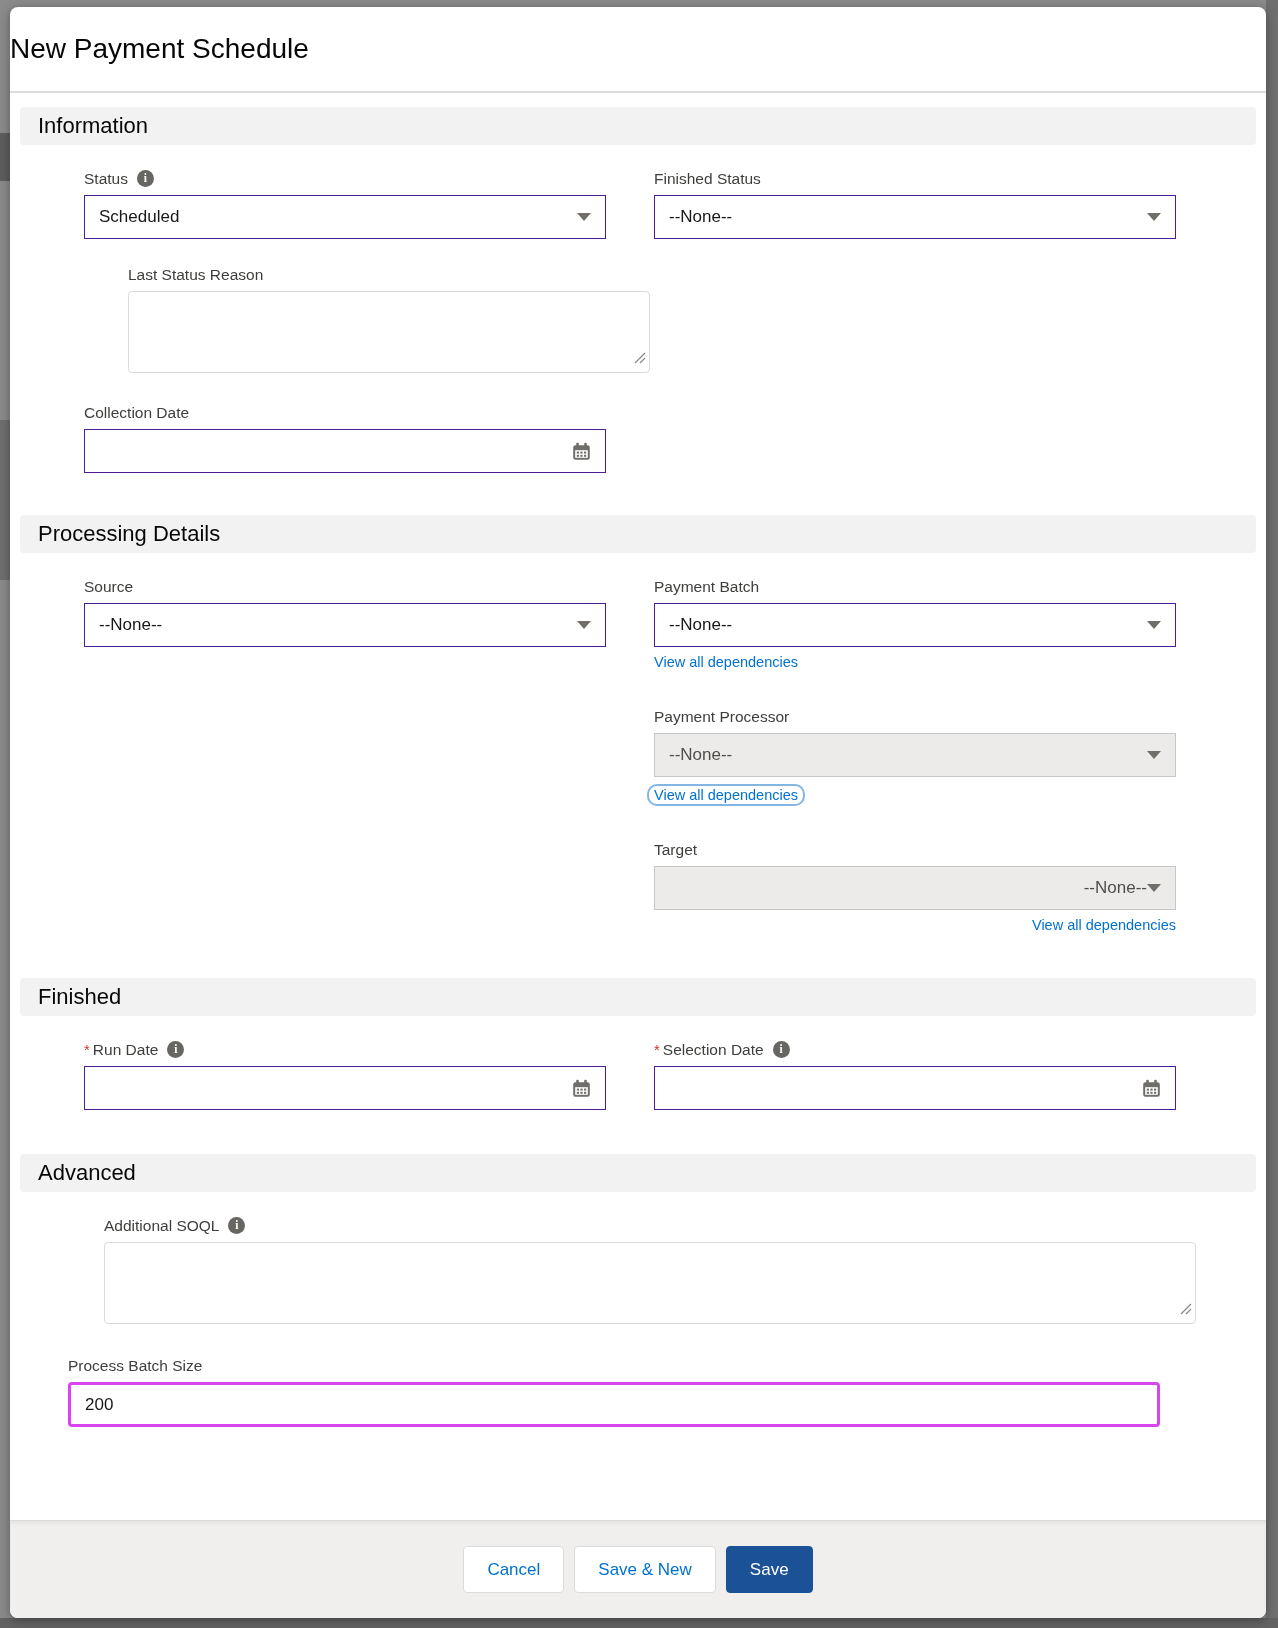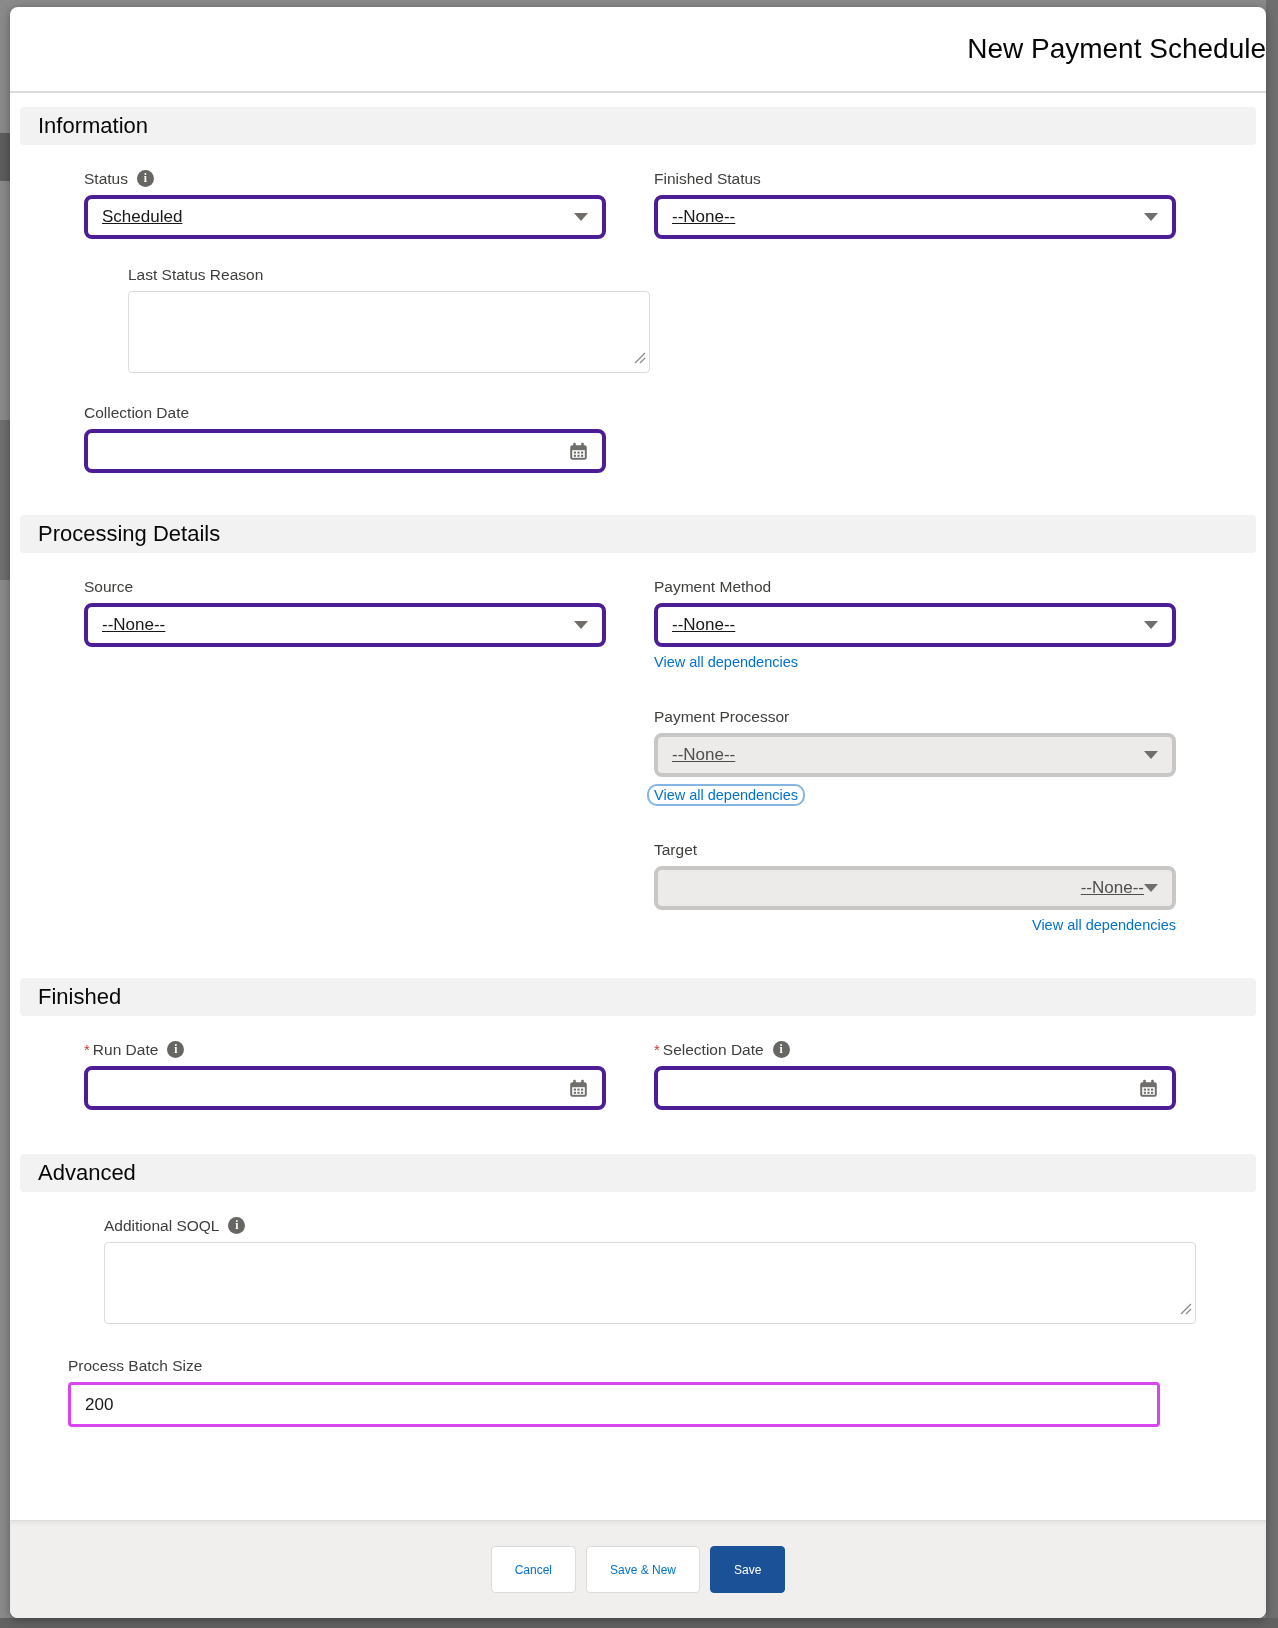--- a/index.html
+++ b/index.html
@@ -16,21 +16,21 @@
   .bg-strip-bottom { position:absolute; left:0; bottom:0; width:100%; height:10px; background:#626262; }
   .bg-patch-a { position:absolute; left:0; top:133px; width:10px; height:48px; background:#5d5d5d; }
   .bg-patch-b { position:absolute; left:0; top:420px; width:10px; height:160px; background:#6e6e6e; }
   .bg-clipped-text { position:absolute; right:13px; top:140px; font-size:22px; font-weight:bold; color:#161616; }
 
   .modal {
     position:absolute; left:10px; top:7px; width:1256px; height:1611px;
     background:#fff; border-radius:8px;
     box-shadow: 0 2px 10px rgba(0,0,0,.35);
   }
-  .modal-header { height:86px; border-bottom:2px solid #dcdcdc; display:flex; align-items:center; justify-content:flex-end; }
+  .modal-header { height:86px; border-bottom:2px solid #dcdcdc; display:flex; align-items:center; justify-content:flex-start; }
   .modal-title { font-size:28px; font-weight:300; color:#080707; }
 
   .content { padding:0 10px; }
   .section-bar {
     height:38px; margin-top:14px; background:#f3f2f2; border-radius:4px;
     display:flex; align-items:center; padding-left:18px;
   }
   .section-bar + .section-bar, .mt-section { margin-top:42px; }
   .section-title { font-size:22px; color:#080707; font-weight:400; }
 
@@ -41,23 +41,23 @@
   .flabel { font-size:15.5px; color:#3e3e3c; }
   .req { color:#c23934; font-size:15px; margin-right:3px; }
   .info-icon {
     width:17px; height:17px; margin-left:9px; border-radius:50%;
     background:#686663; color:#fff; display:inline-flex; align-items:center; justify-content:center;
     font-family:"Liberation Serif", serif; font-size:11.5px; font-weight:bold; line-height:1;
     cursor:pointer; flex:0 0 auto;
   }
 
   .select, .text-input, .date-input {
-    height:44px; width:100%; background:#fff; border:4px solid #4c1d95; border-radius:8px;
+    height:44px; width:100%; background:#fff; border:1px solid #4c1d95; border-radius:0;
     display:flex; align-items:center; padding:0 14px; font-size:17px; color:#181818;
-    position:relative; cursor:pointer;text-decoration:underline;
+    position:relative; cursor:pointer;
   }
   .select .value { flex:1 1 auto; }
   .caret {
     width:0; height:0; border-left:7px solid transparent; border-right:7px solid transparent;
     border-top:8px solid #716e6a; flex:0 0 auto;
   }
   .select.disabled { background:#ecebea; border-color:#c9c7c5; color:#504e4b; cursor:default; }
 
   .dep-link { display:inline-block; margin-top:7px; font-size:14.5px; color:#0070d2; text-decoration:none; cursor:pointer; }
   .dep-link.focused { border:2px solid #83b6e2; border-radius:10px; padding:1px 5px; margin-left:-7px; background:#fff; }
@@ -81,21 +81,21 @@
   .mt-32 { margin-top:32px; } .mt-34 { margin-top:34px;text-align:right; } .mt-36 { margin-top:36px; } .mt-44 { margin-top:44px; }
 
   .footer {
     position:absolute; left:0; right:0; bottom:0; height:98px;
     background:#f0efee; border-top:1px solid #dcdbda; border-radius:0 0 8px 8px;
     box-shadow: inset 0 3px 3px rgba(0,0,0,.04);
     display:flex; align-items:center; justify-content:center; gap:10px;
   }
   .btn {
     height:47px; border-radius:4px; font-family:"Liberation Sans", sans-serif;
-    font-size:12px; padding:0 23px; cursor:pointer;
+    font-size:17px; padding:0 23px; cursor:pointer;
   }
   .btn-neutral { background:#fff; border:1px solid #dddbda; color:#0070d2; }
   .btn-brand { background:#1b5297; border:1px solid #1b5297; color:#fff; }
 </style>
 </head>
 <body>
 
 <div class="bg-strip-right"></div>
 <div class="bg-strip-bottom"></div>
 <div class="bg-patch-a"></div>
@@ -194,21 +194,21 @@
             <div class="select">
               <span class="value">--None--</span>
               <span class="caret"></span>
             </div>
           </div>
         </div>
 
         <div class="col-right">
           <div class="field">
             <div class="label-row">
-              <label class="flabel">Payment Method</label>
+              <label class="flabel">Payment Batch</label>
             </div>
             <div class="select">
               <span class="value">--None--</span>
               <span class="caret"></span>
             </div>
             <a class="dep-link">View all dependencies</a>
           </div>
 
           <div class="field mt-36">
             <div class="label-row">

